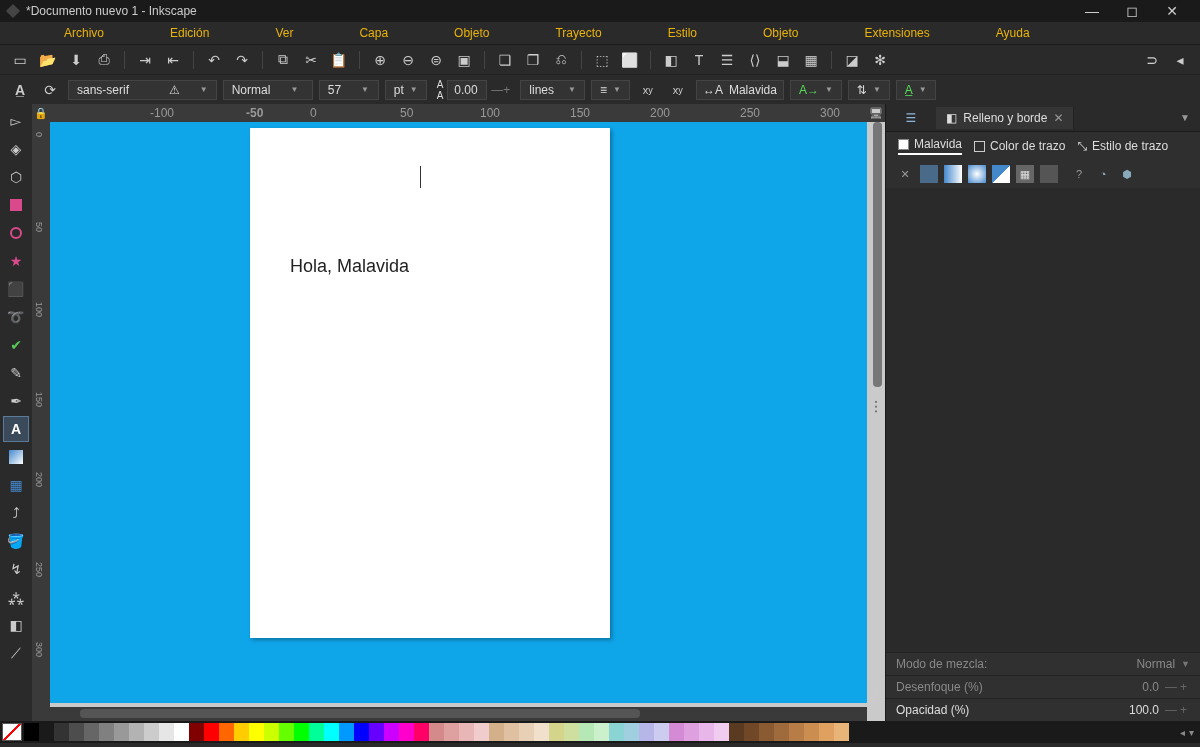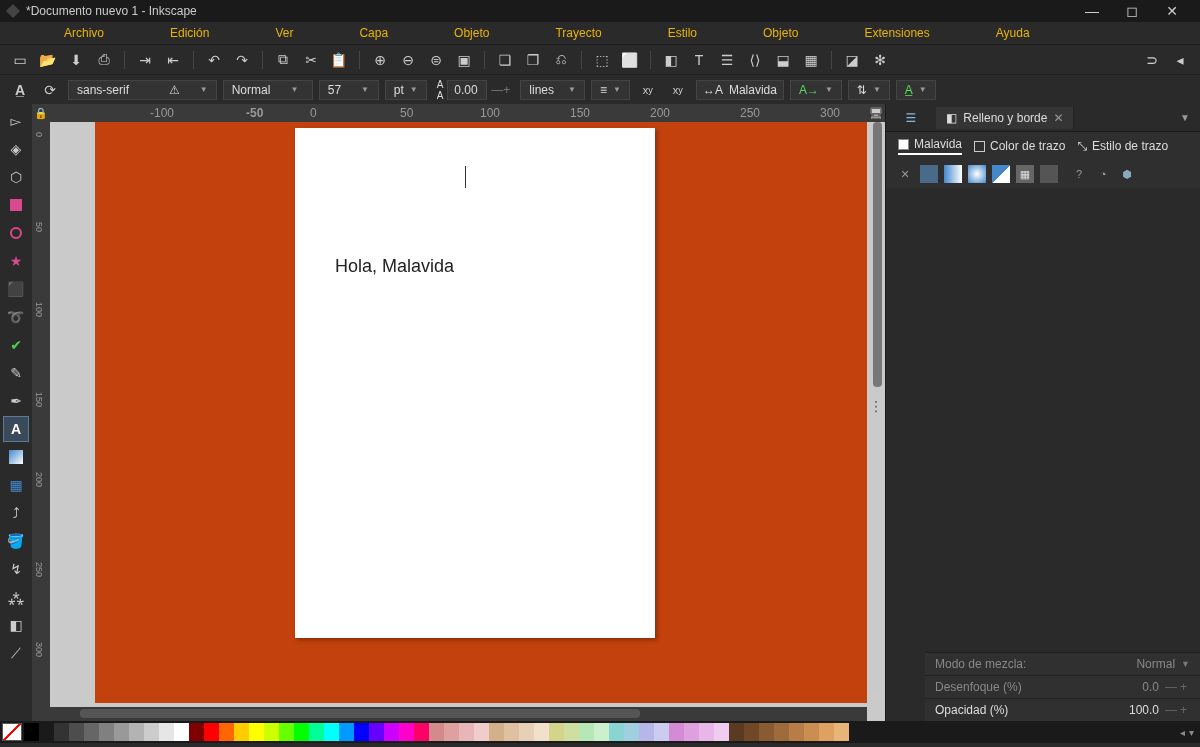--- a/index.html
+++ b/index.html
@@ -39,21 +39,21 @@
 .tool .sq { width: 12px; height: 12px; }
 
 
 .canvasarea { flex: 1; background: #cacaca; position: relative; overflow: hidden; }
 .ruler-h { position: absolute; top: 0; left: 18px; right: 18px; height: 18px; background: #3a3a3a; color: #999; font-size: 12px; display: flex; align-items: center; overflow: hidden; }
 .ruler-h span { position: absolute; }
 .ruler-v { position: absolute; top: 18px; left: 0; bottom: 0; width: 18px; background: #3a3a3a; color: #999; font-size: 9px; }
 .ruler-v span { position: absolute; writing-mode: vertical-rl; left: 2px; }
 .lock { position: absolute; top: 0; left: 0; width: 18px; height: 18px; background: #3a3a3a; color: #ccc; font-size: 11px; display:flex; align-items:center; justify-content:center; }
 .dispbtn { position: absolute; top: 0; right: 0; width: 18px; height: 18px; background: #3a3a3a; color:#ccc; font-size:11px; display:flex;align-items:center;justify-content:center;}
-.canvas-inner { position: absolute; top: 18px; left: 18px; right: 18px; bottom: 18px; background: #c2410c; margin-left: 45px; }
+.canvas-inner { position: absolute; top: 18px; left: 18px; right: 18px; bottom: 18px; background: #0ea5e9; }
 .page { position: absolute; left: 200px; top: 6px; width: 360px; height: 510px; background: #fff; box-shadow: 2px 2px 4px rgba(0,0,0,0.3); }
 .page .cursor { position: absolute; left: 170px; top: 38px; width: 1px; height: 22px; background: #333; }
 .page .text { position: absolute; left: 40px; top: 128px; font-size: 18px; color: #222; font-family: sans-serif; }
 .scroll-v { position:absolute; right:3px; top:18px; width:9px; height:265px; background:#777; border-radius:4px;}
 .scroll-dots { position:absolute; right:2px; top:300px; color:#555; font-size:14px; line-height:5px;}
 .hscroll { position: absolute; bottom: 0; left: 18px; right: 18px; height: 14px; background: #3a3a3a; }
 .hscroll .thumb { position:absolute; left:30px; top:2px; height:9px; width:560px; background:#555; border-radius:4px;}
 .colormgr { position:absolute; bottom:17px; right:0; width:16px;height:16px; font-size:13px; color:#ccc;}
 
 
@@ -65,21 +65,21 @@
 .subtabs { height: 28px; display: flex; align-items: center; gap: 12px; padding: 0 12px; background:#2f2f2f;}
 .subtab { display:flex; align-items:center; gap:5px; color:#ddd; cursor:pointer; font-size:12px; }
 .subtab.active { border-bottom: 2px solid #fff; padding-bottom:2px;}
 .subtab .swatch { width:11px; height:11px; background:#fff; border:1px solid #888;}
 .subtab .swatch.outline { background:transparent; border:1px solid #ccc;}
 .fillrow { height:28px; display:flex; align-items:center; gap:6px; padding:0 10px; background:#2f2f2f;}
 .fillrow .fb { width:18px; height:18px; background:#4a6a8a; cursor:pointer; display:flex;align-items:center;justify-content:center; font-size:11px; color:#ddd;}
 .fillrow .fb.x { background:transparent; color:#999;}
 .fillrow .fb.q { background:transparent; color:#999; margin-left:6px;}
 .noobj { padding: 10px; color: #bbb; font-size: 12px; }
-.rbottom { margin-top:auto; background:#6d28d9;margin-left:39px;}
+.rbottom { margin-top:auto; background:#6d28d9;}
 .rprop { display:flex; align-items:center; padding:4px 10px; background:#303030; border-top:1px solid #222; font-size:12px; color:#888;}
 .rprop .lbl { flex:1;}
 .rprop .val { color:#888; margin-right:6px;}
 .rprop .pm { color:#666; font-size:12px; letter-spacing:3px;}
 
 
 .palette { height: 22px; background: #1a1a1a; display: flex; align-items: center; }
 .palette .nocol { width: 20px; height: 18px; background: linear-gradient(135deg, #fff 0%, #fff 45%, #f00 45%, #f00 55%, #fff 55%, #fff 100%); border:1px solid #555; margin:0 2px;}
 .palette .sw { width: 15px; height: 18px; cursor:pointer;}
 .palette .end { margin-left:auto; display:flex; align-items:center; gap:4px; padding-right:6px; color:#888; font-size:10px;}

